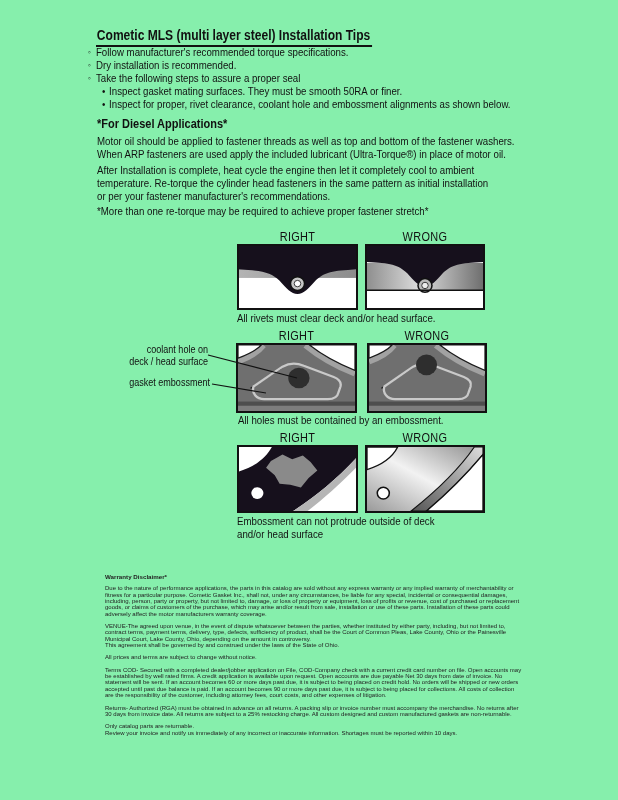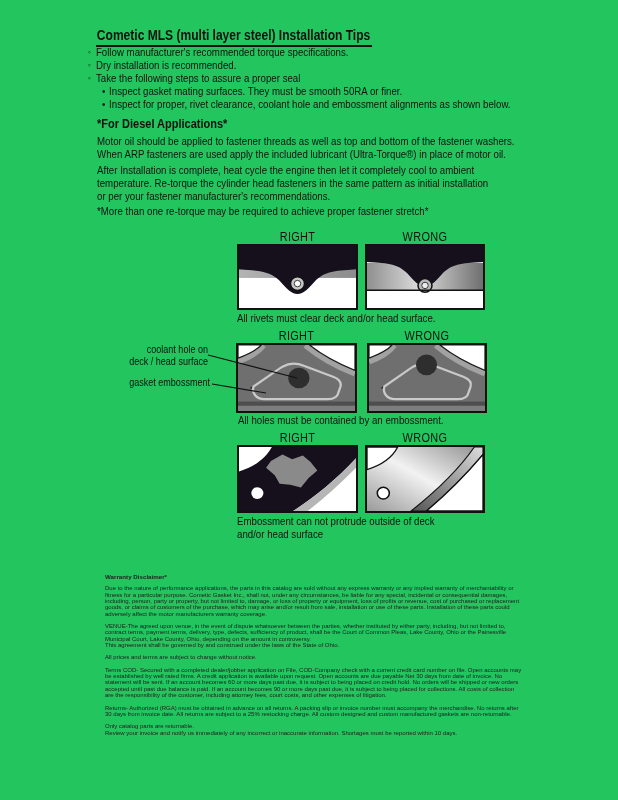--- a/index.html
+++ b/index.html
@@ -1,16 +1,16 @@
 <!DOCTYPE html>
 <html><head>
 <meta charset="utf-8">
 <style>
   html,body{margin:0;padding:0;background:#fff;}
-  .page{position:relative;width:618px;height:800px;background:#22c55e;
+  .page{position:relative;width:618px;height:800px;background:#86efac;
         font-family:"Liberation Sans","DejaVu Sans",sans-serif;color:#111;overflow:hidden;}
   .cond{transform:scaleX(0.88);transform-origin:0 0;}
   .cond-r{transform:scaleX(0.86);transform-origin:100% 0;}
   .title{position:absolute;left:96px;top:27px;font-size:14px;font-weight:bold;
          border-bottom:2px solid #111;padding:0 2px 2px 1px;transform:scaleX(0.86);transform-origin:0 0;white-space:nowrap;}
   .tips{position:absolute;left:88px;top:46px;font-size:11px;line-height:12.9px;white-space:nowrap;}
   .tip{display:flex;}
   .tip .mk{width:9px;flex:0 0 9px;font-size:9px;line-height:12.9px;}
   .tip.sub{padding-left:16px;}
   .tip.sub .mk{font-size:11px;width:8px;flex-basis:8px;}

